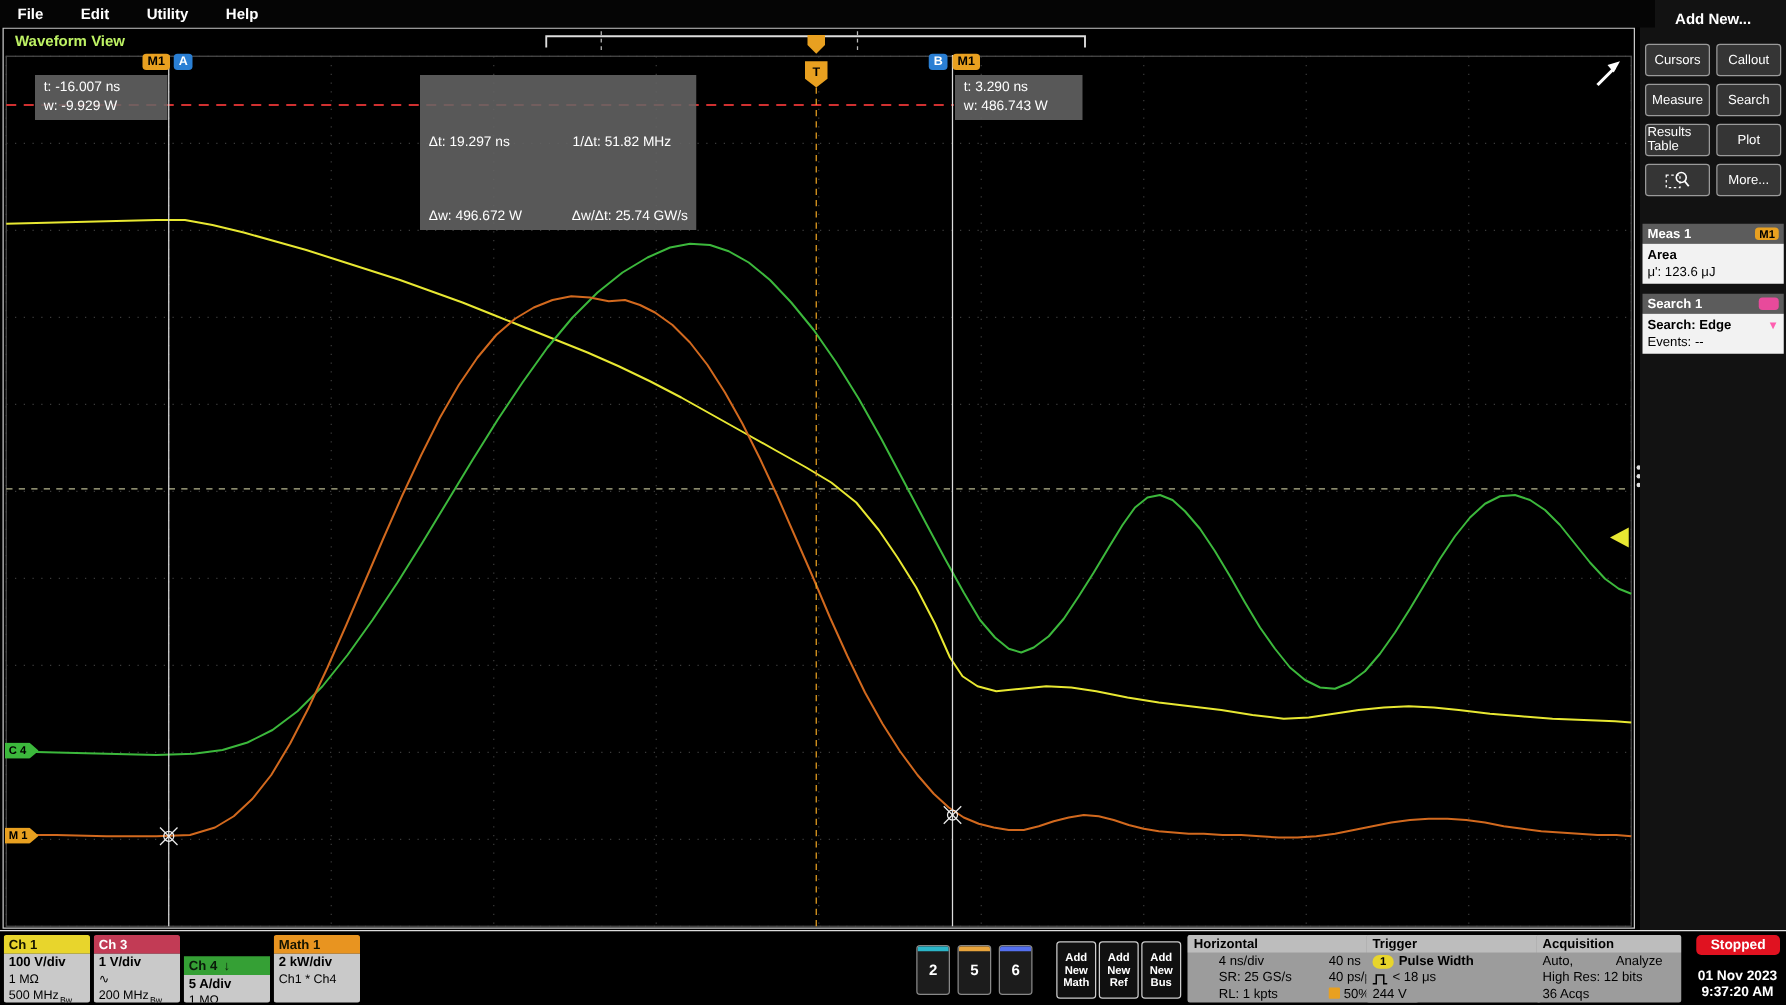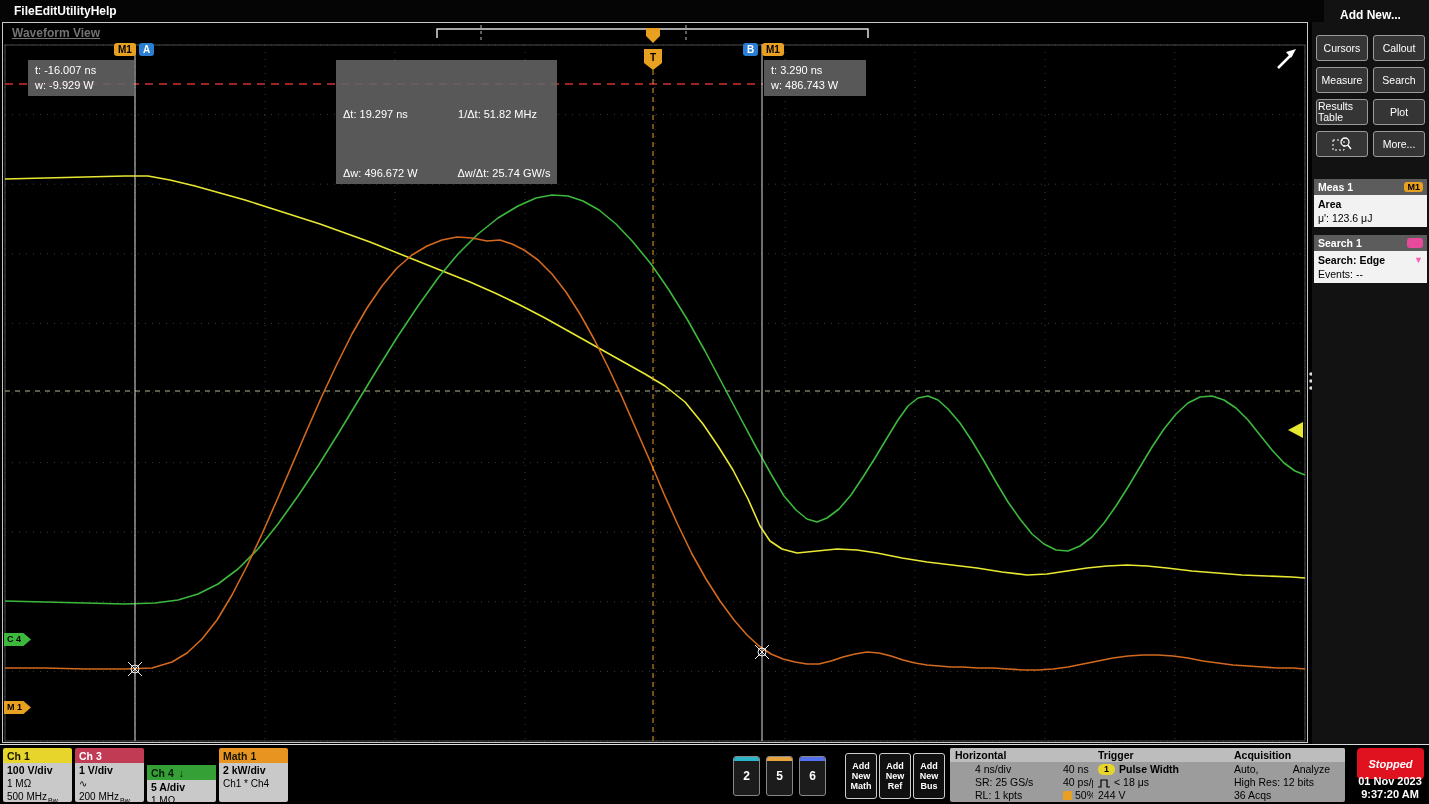--- a/index.html
+++ b/index.html
@@ -3,50 +3,50 @@
 <meta charset="utf-8">
 <style>
   html,body { margin:0; padding:0; }
   body {
     width:1429px; height:804px; position:relative; overflow:hidden;
     background:#000; color:#fff;
     font-family:"Liberation Sans", sans-serif;
   }
   
   .menubar { position:absolute; left:0; top:0; width:1310px; height:22px;
-    background:#050505; display:flex; align-items:center; 
+    background:#050505; display:flex; align-items:center; gap:30px;
     padding-left:14px; z-index:6; }
   .menu-item { font-size:12px; font-weight:bold; color:#fff; cursor:default; }
 
   
   #plot-svg { position:absolute; left:0; top:0; z-index:1; }
   .wave-frame { position:absolute; left:2px; top:22px; width:1306px; height:721px;
     border:1px solid #c8c8c8; box-sizing:border-box; z-index:2; pointer-events:none; }
   #wave-title { position:absolute; left:12px; top:26px; z-index:3;
-    font-size:12px; font-weight:bold; color:#737373;text-decoration:underline; }
+    font-size:12px; font-weight:bold; color:#bef264; }
 
   .readout { position:absolute; z-index:3; background:rgba(100,100,100,0.88);
     color:#fff; font-size:11px; line-height:15px; padding:3px 7px; white-space:nowrap; }
   #readout-a { left:28px; top:60px; min-width:92px; }
   #readout-delta { left:336px; top:60px; }
   #readout-delta .row span:first-child { display:inline-block; width:112px;margin-top:44px; }
   #readout-b { left:764px; top:60px; min-width:88px; }
 
   .badge { position:absolute; z-index:3; font-size:10px; font-weight:bold;
     border-radius:3px; padding:1px 4px; line-height:11px; }
   .badge-orange { background:#e8a020; color:#000; }
   .badge-blue { background:#2a7fd4; color:#fff; }
   #badge-m1a { left:114px; top:43px; }
   #badge-a   { left:139px; top:43px; }
   #badge-b   { left:743px; top:43px; }
   #badge-m1b { left:762px; top:43px; }
 
   .chan-flag { position:absolute; z-index:3; font-size:9px; font-weight:bold; color:#000;
     width:27px; height:13px; line-height:13px; padding-left:3px; box-sizing:border-box;
-    clip-path:polygon(0 0,72% 0,100% 50%,72% 100%,0 100%);margin-top:39px; }
+    clip-path:polygon(0 0,72% 0,100% 50%,72% 100%,0 100%); }
   #flag-c4 { left:4px; top:594px; background:#3cb83c; }
   #flag-m1 { left:4px; top:662px; background:#e8a020; }
 
   
   .sidebar { position:absolute; left:1312px; top:0; width:117px; height:744px;
     background:#121212; z-index:5; }
   .sidebar-title { text-align:center; font-size:12px; font-weight:bold; margin-top:8px; }
   .btn-grid { display:grid; grid-template-columns:52px 52px; gap:6px 5px;
     justify-content:center; margin-top:13px; }
   .sbtn { background:#353535; border:1px solid #9a9a9a; border-radius:3px; color:#fff;
@@ -88,23 +88,23 @@
   .gpanel .ghd { background:#bdbdbd; font-size:10.5px; font-weight:bold;
     padding:0 5px; height:14px; line-height:14px; }
   .gpanel .gbd { font-size:10.5px; padding:1px 5px; line-height:13px; }
   .gcols { display:grid; grid-template-columns:88px auto;margin-left:20px; }
   .trigrow { display:flex; align-items:center; gap:4px; }
   .srcpill { background:#e8d52c; color:#000; border-radius:6px; font-size:9px;
     font-weight:bold; padding:0 6px; height:11px; line-height:11px; }
   .tposicon { width:9px; height:9px; background:#e8a020; display:inline-block;
     border-radius:1px; margin-right:3px; vertical-align:-1px; }
   .acqrow1 { display:flex; justify-content:space-between; padding-right:10px; }
-  .stopped { position:absolute; left:1357px; top:3px; width:67px; height:31px;
+  .stopped { position:absolute; left:1357px; top:3px; width:67px; height:16px;
     background:#e01220; color:#fff; font-weight:bold; font-size:11px; border-radius:4px;
-    display:flex; align-items:center; justify-content:center; cursor:pointer;font-style:italic; }
+    display:flex; align-items:center; justify-content:center; cursor:pointer; }
   .datetime { position:absolute; left:1352px; top:30px; width:76px; text-align:center;
     font-size:11px; font-weight:bold; line-height:13px; color:#fff; }
 </style>
 </head>
 <body>
 
 <svg id="plot-svg" width="1429" height="804">
   <g id="grid">
       <line x1="5" y1="45" x2="5" y2="741" stroke="#3a3a3a" stroke-width="1" stroke-dasharray="1 6"></line>
       <line x1="5" y1="45" x2="1305" y2="45" stroke="#3a3a3a" stroke-width="1" stroke-dasharray="1 6"></line>

